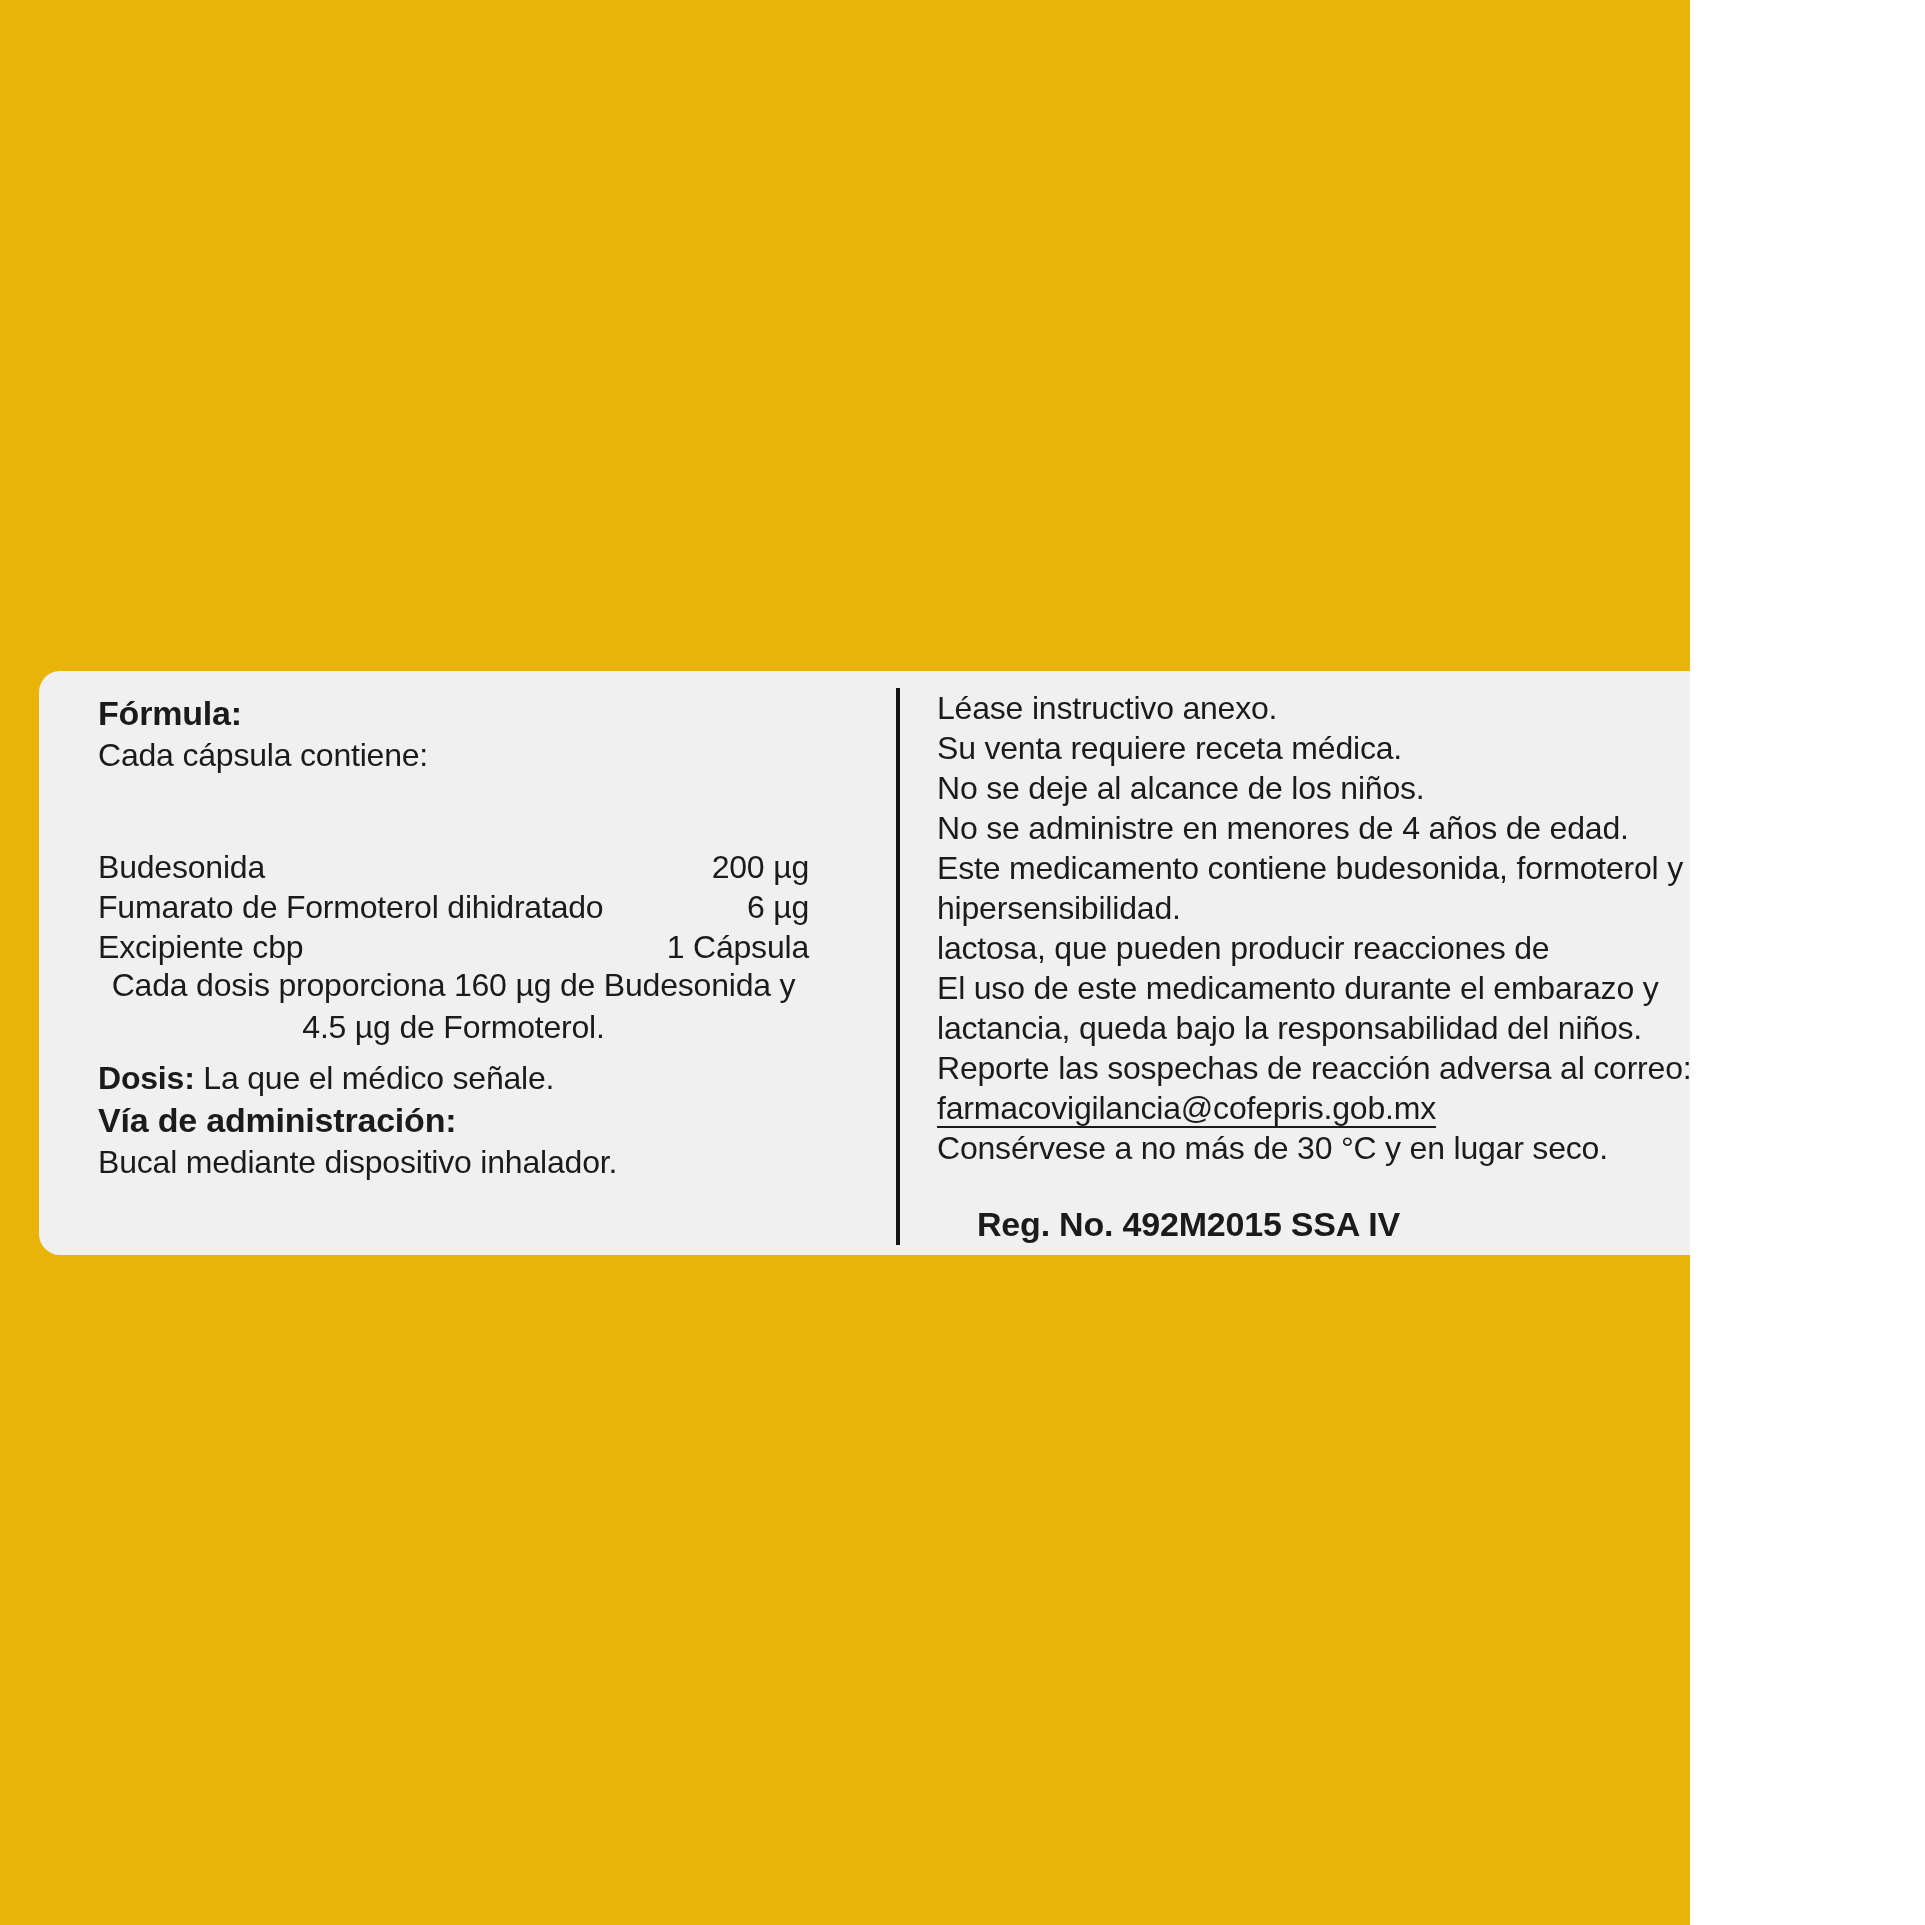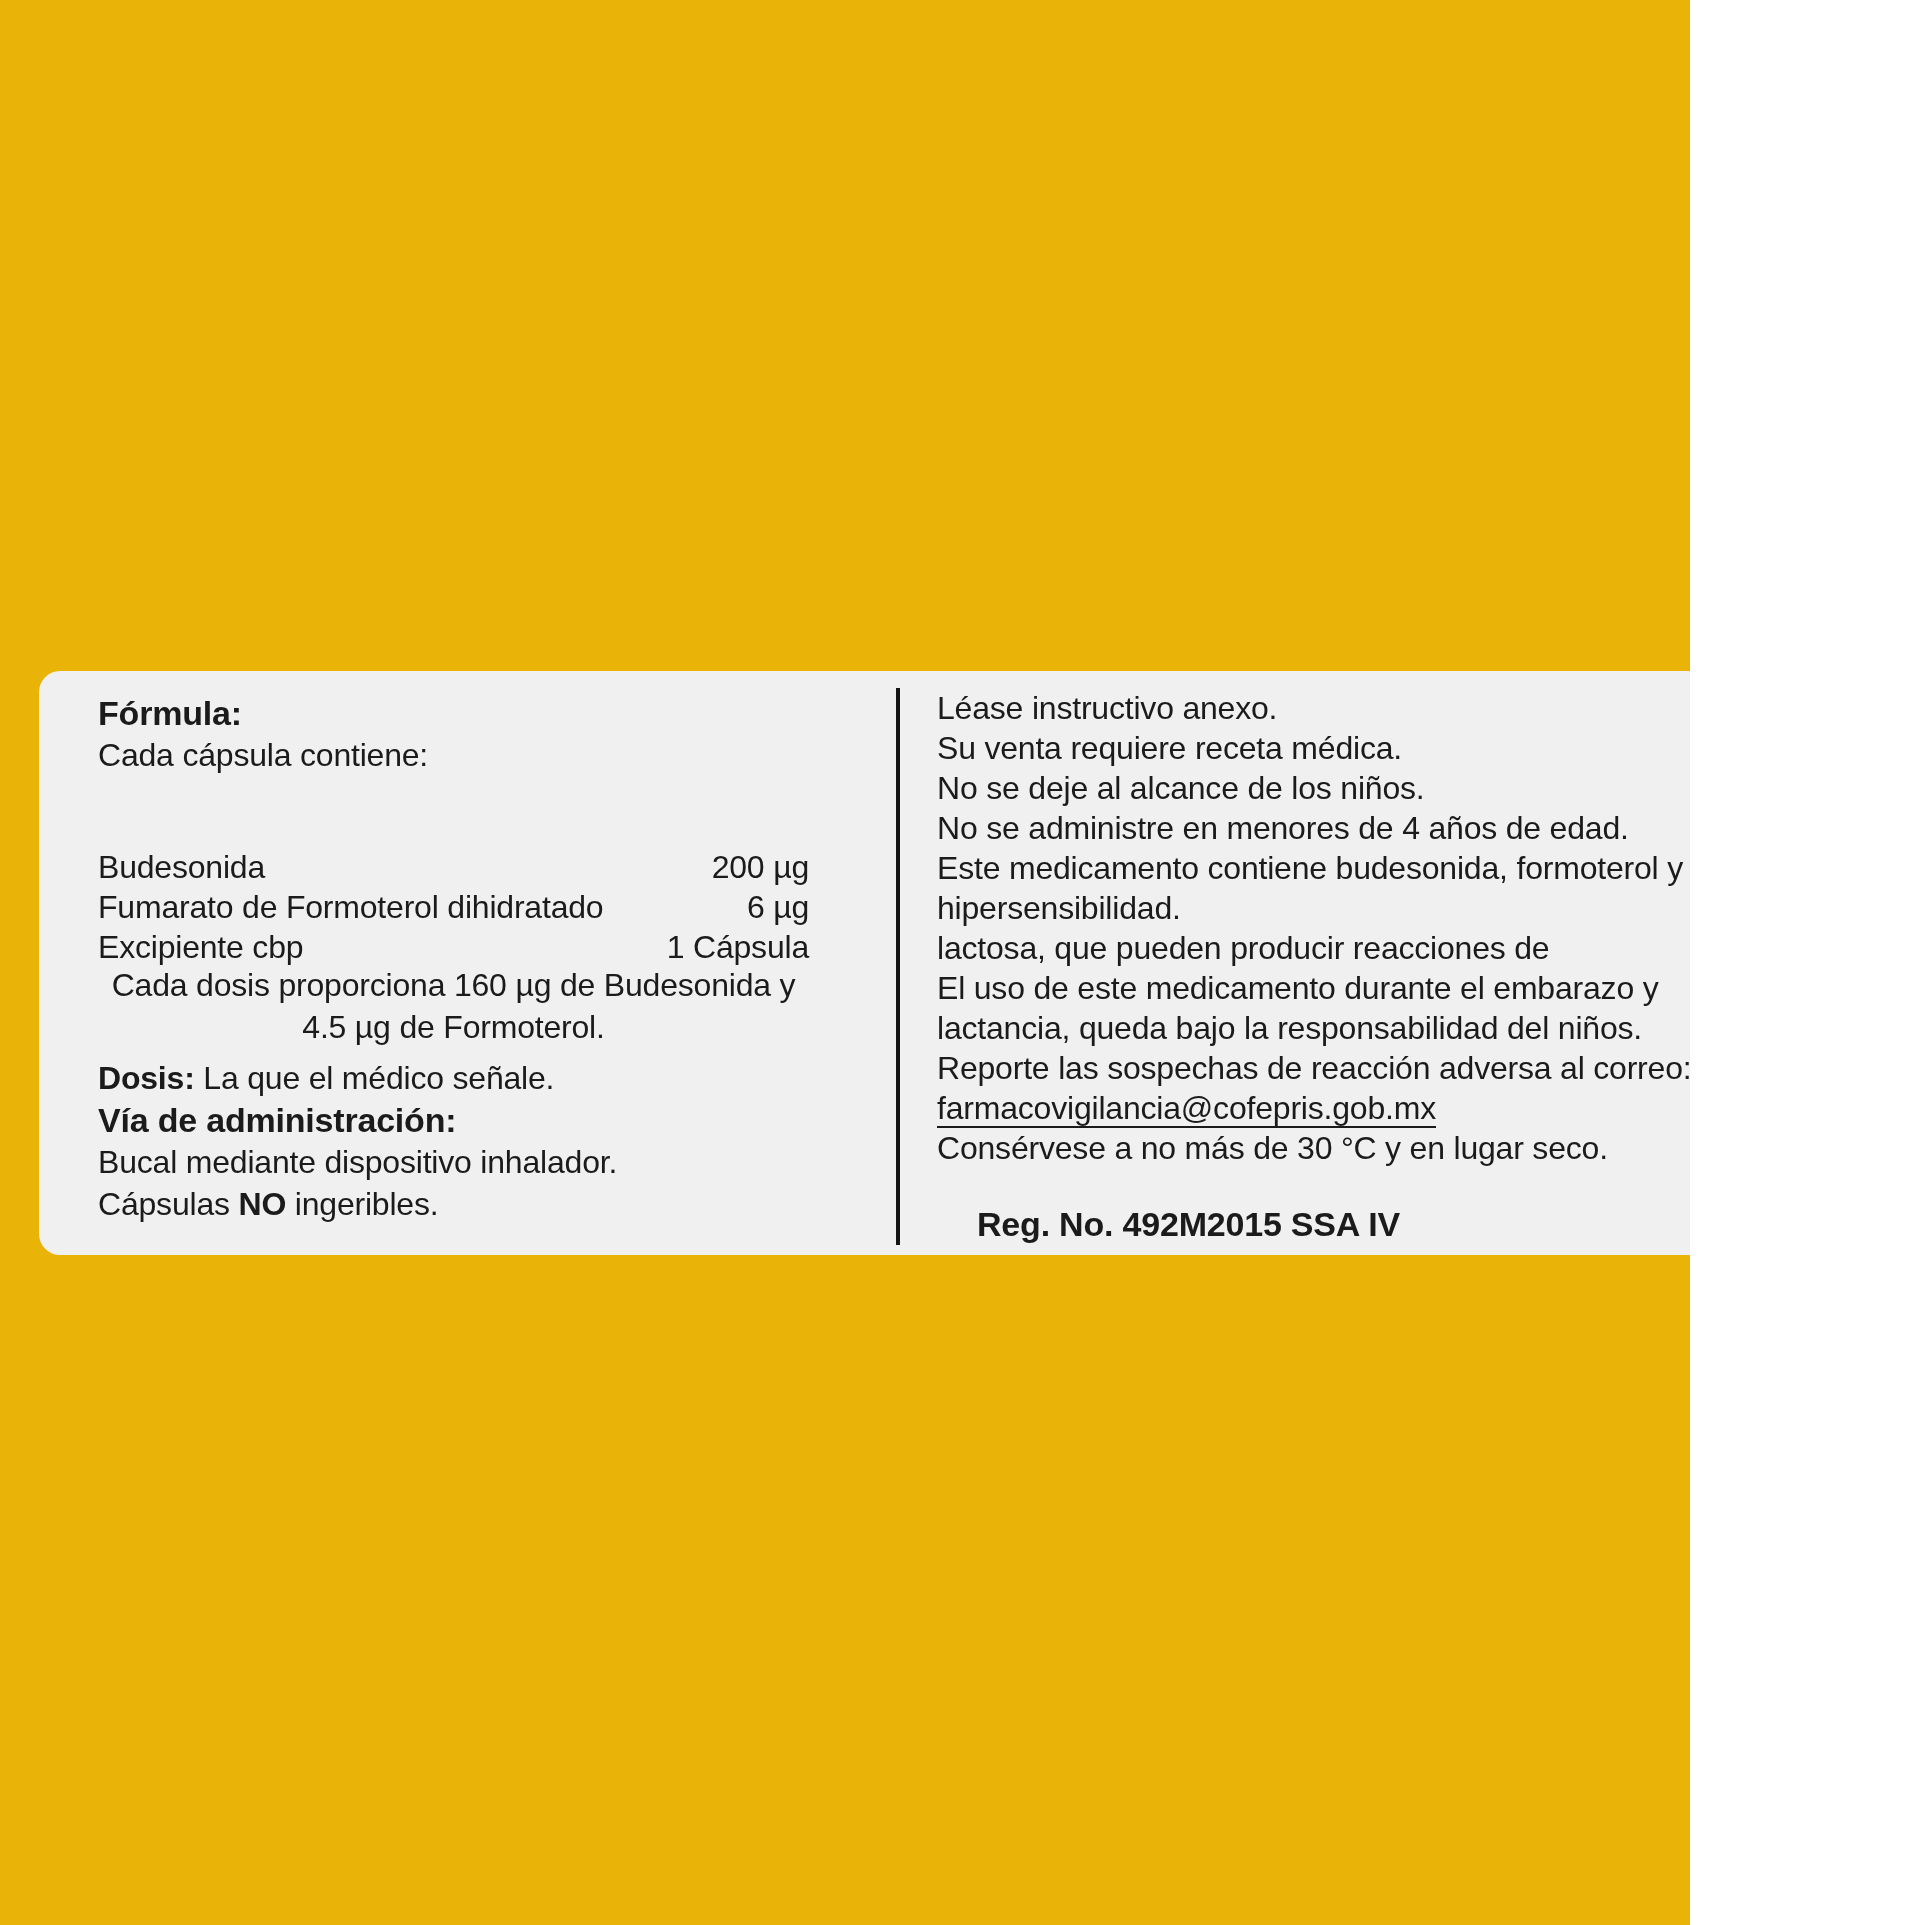--- a/index.html
+++ b/index.html
@@ -137,21 +137,20 @@
 
       <div class="lc-dose-note">
         <div>Cada dosis proporciona 160 µg de Budesonida y</div>
         <div>4.5 µg de Formoterol.</div>
       </div>
 
       <div class="lc-bottom">
         <div><span class="b">Dosis:</span><span> La que el médico señale.</span></div>
         <div class="b lc-heading">Vía de administración:</div>
         <div>Bucal mediante dispositivo inhalador.</div>
-        <div><span>Cápsulas </span><span class="b">NO</span><span> ingeribles.</span></div>
       </div>
     </div>
 
     <div class="divider"></div>
 
     <div class="right-col">
       <div>Léase instructivo anexo.</div>
       <div>Su venta requiere receta médica.</div>
       <div>No se deje al alcance de los niños.</div>
       <div>No se administre en menores de 4 años de edad.</div>

